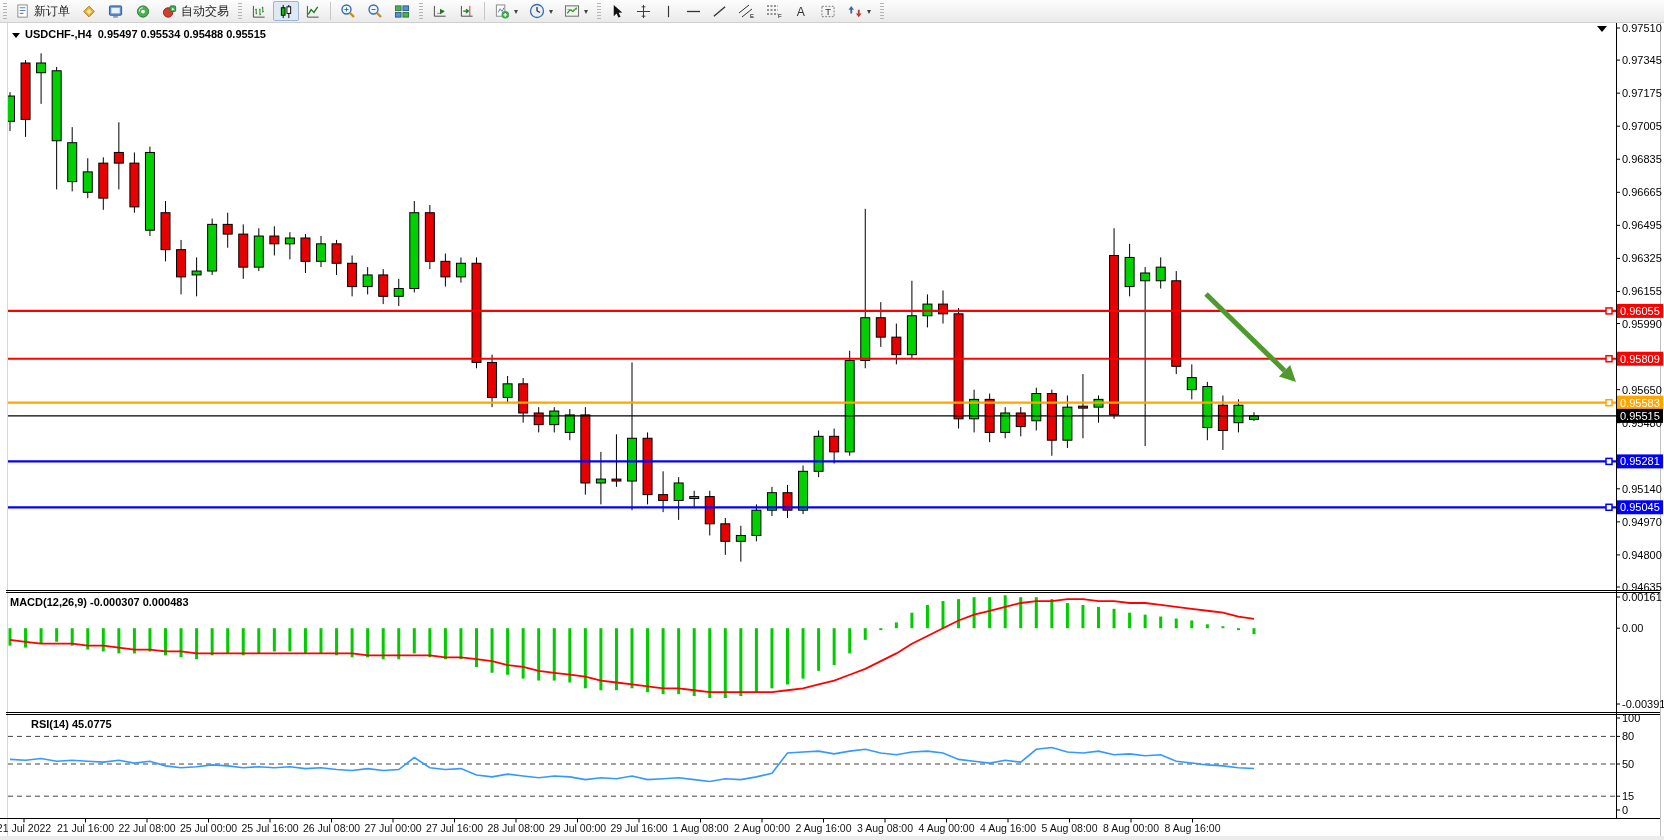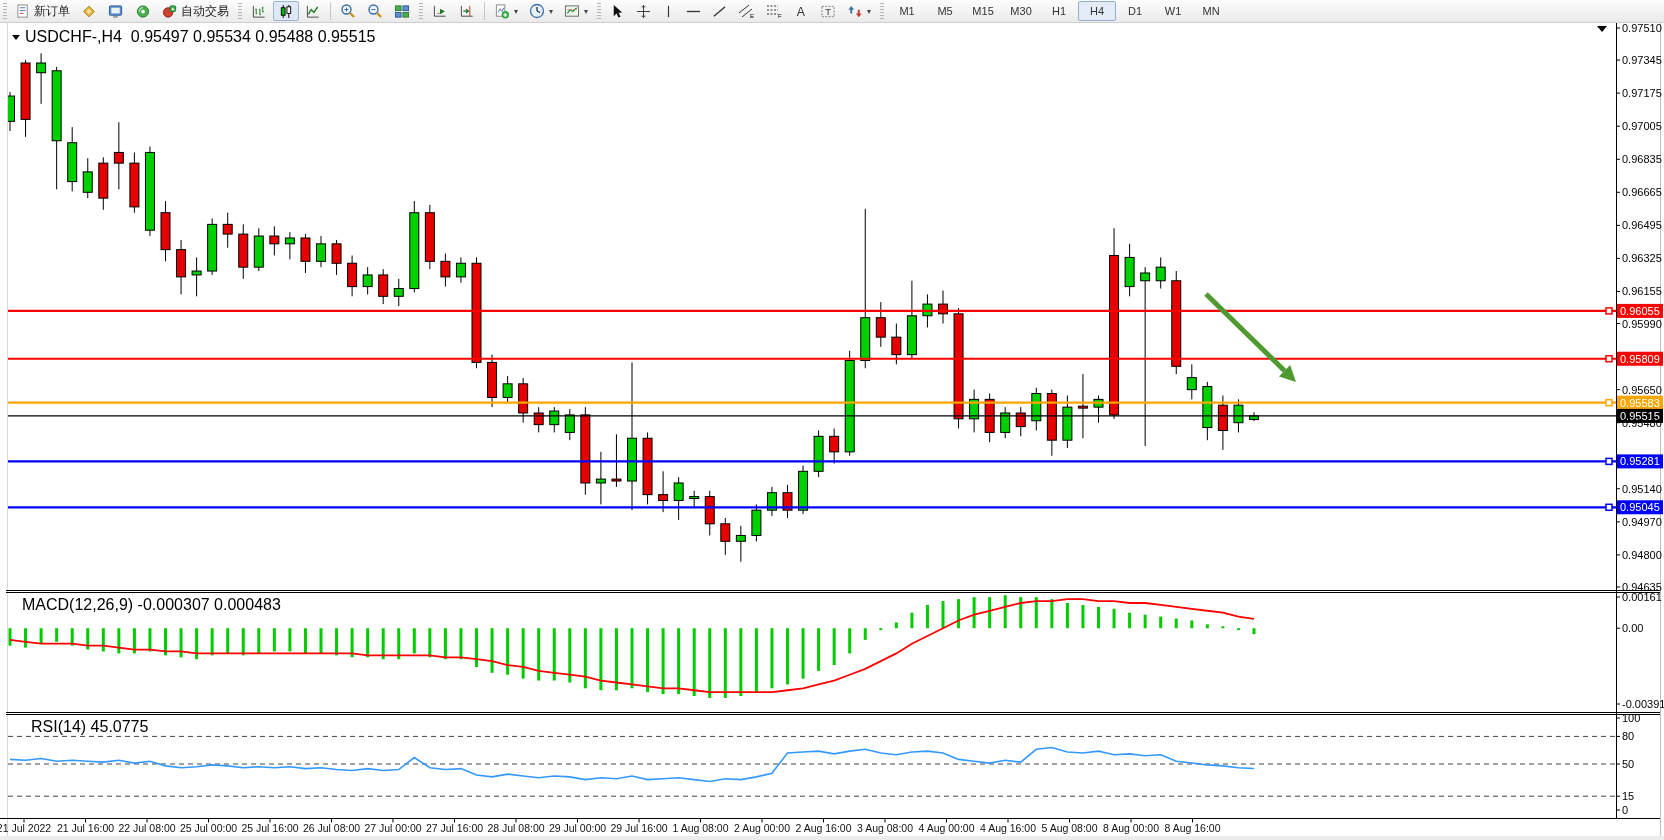--- a/index.html
+++ b/index.html
@@ -17,21 +17,21 @@
   .tfbtn.active{background:#e3ecf7;border-color:#92aecd;}
   .sep{width:1px;height:18px;background:#c6c6c6;margin:0 3px;}
   .grip{width:4px;height:16px;margin:0 3px;
     background:repeating-linear-gradient(#b5b5b5 0 1px,transparent 1px 3px);}
   .dd{font-size:8px;color:#444;margin-left:1px;}
   .tb-right{position:absolute;right:6px;top:0;height:22px;display:flex;align-items:center;gap:10px;}
   .badge{position:absolute;top:-4px;right:-7px;background:#e03020;color:#fff;border-radius:8px;
     min-width:12px;height:12px;font-size:9px;line-height:12px;text-align:center;padding:0 2px;}
   .chaticon{position:relative;}
   
-  .ovl{position:absolute;font-size:16px;color:#000;z-index:3;white-space:nowrap;}
+  .ovl{position:absolute;font-size:11px;color:#000;z-index:3;white-space:nowrap;font-weight:bold;}
   .tri{display:inline-block;width:0;height:0;border-left:4px solid transparent;
     border-right:4px solid transparent;border-top:5px solid #000;margin-right:5px;vertical-align:middle;}
   svg text{font-family:"Liberation Sans",sans-serif;}
 </style>
 </head>
 <body>
 
 <div class="app">
 
   <div class="toolbar">
@@ -219,31 +219,20 @@
         </svg>
     </div>
     <div class="tbtn">
       <svg width="16" height="15" viewBox="0 0 16 16">
           <path d="M4 2 l3 4 h-2 v4 h-2 v-4 h-2 Z" fill="#3a6ea5"></path>
           <path d="M12 14 l-3 -4 h2 v-4 h2 v4 h2 Z" fill="#c0392b"></path>
         </svg>
       <span class="dd">▾</span>
     </div>
     <div class="grip"></div>
-    <div id="tf-group" style="display:flex;align-items:center;">
-        <div class="tfbtn">M1</div>
-        <div class="tfbtn">M5</div>
-        <div class="tfbtn">M15</div>
-        <div class="tfbtn">M30</div>
-        <div class="tfbtn">H1</div>
-        <div class="tfbtn active">H4</div>
-        <div class="tfbtn">D1</div>
-        <div class="tfbtn">W1</div>
-        <div class="tfbtn">MN</div>
-      </div>
   </div>
   <div class="tb-right">
     <svg width="17" height="17" viewBox="0 0 16 16">
         <circle cx="6.5" cy="6.5" r="4.5" fill="none" stroke="#3a6ea5" stroke-width="1.6"></circle>
         <line x1="10" y1="10" x2="14.5" y2="14.5" stroke="#3a6ea5" stroke-width="2"></line>
       </svg>
     <div class="chaticon">
       <svg width="18" height="17" viewBox="0 0 18 16">
           <path d="M2 2 h13 v9 h-8 l-3.5 3 v-3 h-1.5 Z" fill="#f4f7fa" stroke="#8aa"></path>
         </svg>
@@ -642,19 +631,19 @@
         <line x1="1131" y1="818.5" x2="1131" y2="822.5" stroke="#000"></line>
         <text x="1131" y="832" font-size="10.5" fill="#111" text-anchor="middle">8 Aug 00:00</text>
         <line x1="1192.5" y1="818.5" x2="1192.5" y2="822.5" stroke="#000"></line>
         <text x="1192.5" y="832" font-size="10.5" fill="#111" text-anchor="middle">8 Aug 16:00</text>
       </g>
     </svg>
 
   <div class="ovl" style="left:12px;top:28px;">
     <span class="tri"></span><span>USDCHF-,H4</span>&nbsp;&nbsp;<span>0.95497 0.95534 0.95488 0.95515</span>
   </div>
-  <div class="ovl" style="left:10px;top:596px;margin-left:12px;">
+  <div class="ovl" style="left:10px;top:596px;">
     <span>MACD(12,26,9)</span>&nbsp;<span>-0.000307 0.000483</span>
   </div>
   <div class="ovl" style="left:10px;top:718px;margin-left:21px;">
     <span>RSI(14)</span>&nbsp;<span>45.0775</span>
   </div>
 </div>
 
 </body></html>

